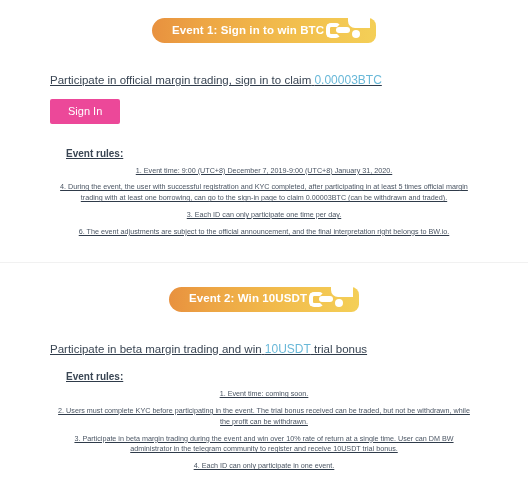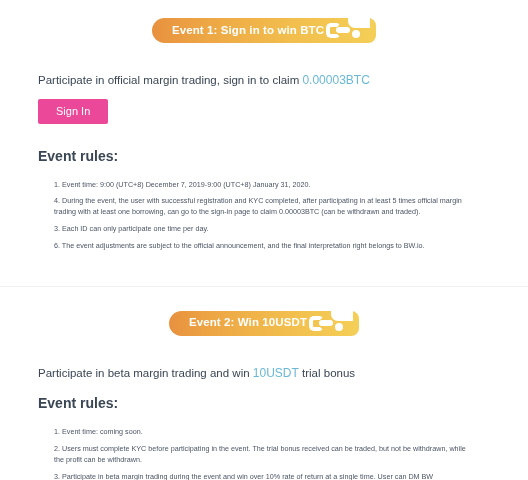--- a/index.html
+++ b/index.html
@@ -89,22 +89,23 @@
     left: 22px;
     top: 0px;
     width: 22px;
     height: 10px;
     background: #ffffff;
     border-bottom-left-radius: 7px;
   }
 
   
   .section {
-    padding: 0 38px;
+    padding: 0 50px;
     box-sizing: border-box;
+    text-decoration: underline;
   }
   .headline {
     font-size: 11.5px;
     color: #3a4654;
     line-height: 1.3;
     white-space: nowrap;
   }
   .highlight {
     color: #69b8d8;
     font-size: 12px;
@@ -118,29 +119,30 @@
     color: #ffffff;
     font-size: 11px;
     border: none;
     border-radius: 2px;
     cursor: pointer;
     font-family: "Liberation Sans", sans-serif;
     line-height: 1;
   }
 
   .rules-title {
-    font-size: 14px;
+    font-size: 10px;
     font-weight: bold;
     color: #3a4654;
-    margin: 0 0 7px 0;
+    margin: 0 0 7px 16px;
   }
   .rules {
-    margin: 16px;
+    margin: 4px;
     padding: 0;
     list-style: none;
+    text-align: center;
   }
   .rules li {
     font-size: 7.2px;
     line-height: 1.5;
     color: #4a5563;
     margin-bottom: 6px;
   }
 
   .divider-gap {
     height: 18px;

